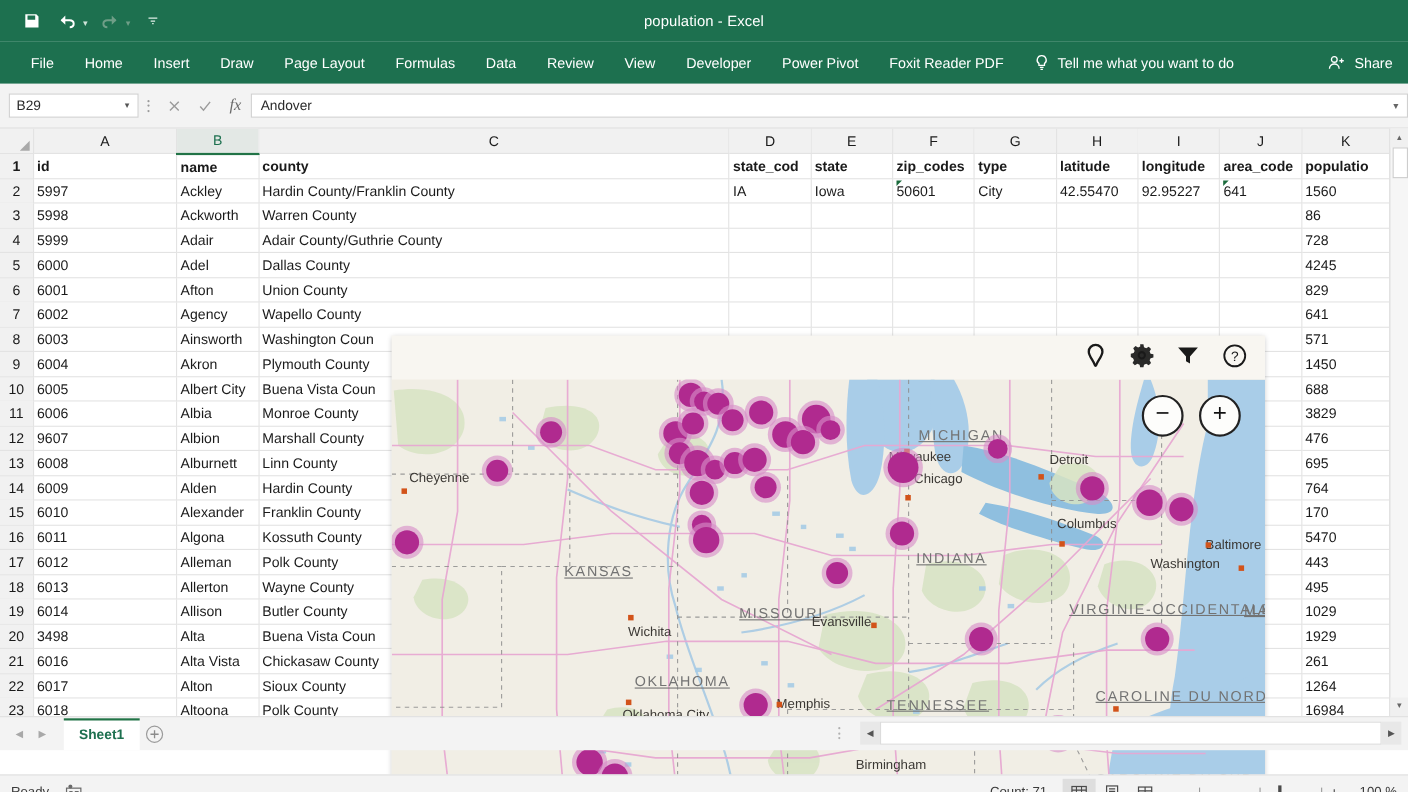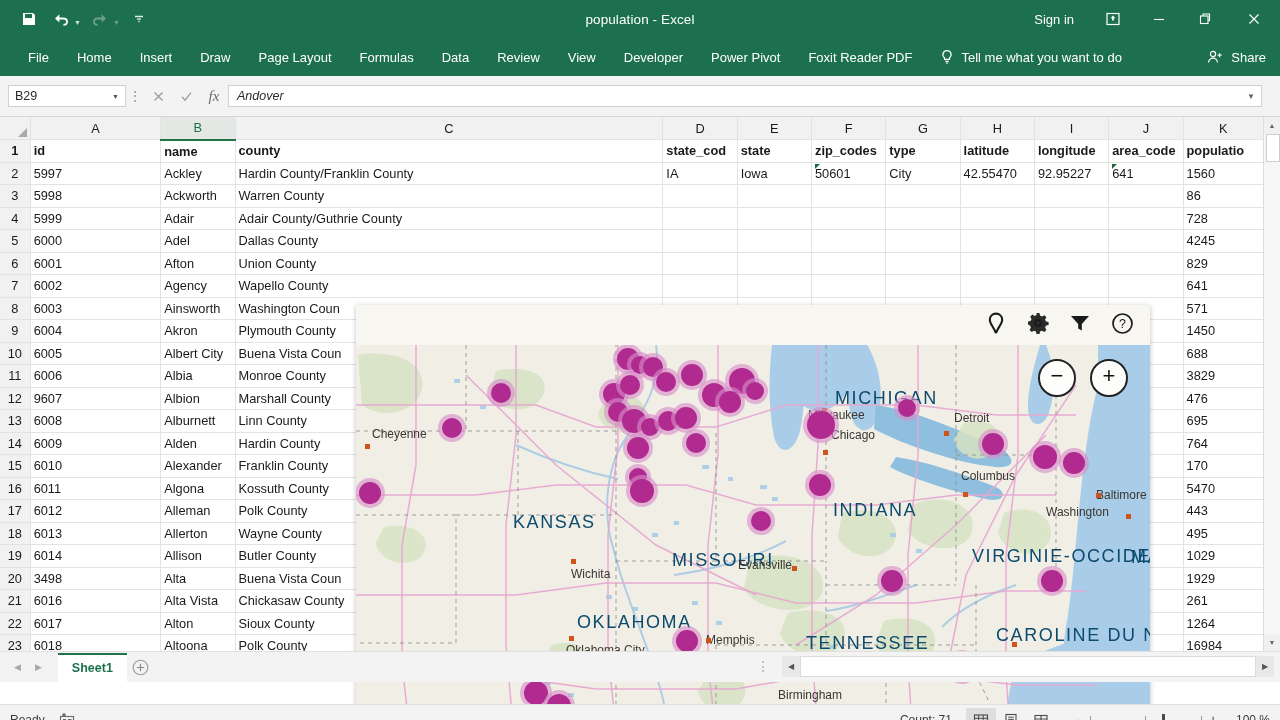--- a/index.html
+++ b/index.html
@@ -41,24 +41,23 @@
     display:flex;align-items:center;justify-content:space-between;padding:0 6px;
     font-size:12.5px;color:#2b2b2b;box-sizing:border-box;
   }
   .namebox .cv{font-size:7px;color:#555;}
   .dots{width:18px;display:flex;flex-direction:column;align-items:center;gap:2.5px;}
   .dots i{width:2px;height:2px;background:#9a9a9a;border-radius:50%;display:block;}
   .fb-icons{display:flex;align-items:center;gap:0;height:22px;}
   .fb-ic{width:28px;height:22px;display:flex;align-items:center;justify-content:center;color:#9b9b9b;font-size:14px;}
   .fb-fx{font-style:italic;font-family:"Liberation Serif",serif;color:#6b6b6b;font-size:15px;}
   .finput{
-    flex:1;height:22px;background:#fff;border:1px solid #d0d0d0;margin-right:18px;
+    flex:1;height:22px;background:#fff;border:1px solid #d0d0d0;margin-right:0;
     display:flex;align-items:center;padding:0 8px;font-size:12.5px;color:#2b2b2b;box-sizing:border-box;
     position:relative;
-    font-style:italic;
   }
   .fdrop{position:absolute;right:6px;font-size:8px;color:#666;}
 
   
   .gridwrap{position:relative;height:534px;background:#fff;}
   table.grid{border-collapse:collapse;table-layout:fixed;width:1264px;}
   table.grid td,table.grid th{
     font-size:12.8px;color:#1a1a1a;font-weight:normal;
     border-right:1px solid #e3e3e3;border-bottom:1px solid #e3e3e3;
     height:22.5px;padding:0 3px;overflow:hidden;white-space:nowrap;box-sizing:border-box;
@@ -98,21 +97,21 @@
   }
   .map-toolbar{height:40px;position:relative;}
   .map-tools{position:absolute;right:14px;top:4px;display:flex;align-items:center;gap:14px;}
   .mt{width:28px;height:28px;display:flex;align-items:center;justify-content:center;color:#1a1a1a;}
   .mapcanvas{position:absolute;left:0;top:40px;width:794px;height:440px;background:#f2efe7;overflow:hidden;}
   .zoomctl{position:absolute;right:22px;top:14px;display:flex;gap:14px;z-index:30;}
   .zbtn{width:34px;height:34px;border-radius:50%;background:#fdfdfb;border:2px solid #222;
     display:flex;align-items:center;justify-content:center;color:#111;font-size:22px;line-height:1;}
   .zbtn span{position:relative;top:-2px;font-weight:300;}
 
-  .statelbl{position:absolute;color:#0c4a6e;font-size:18px;letter-spacing:1.6px;white-space:nowrap;}
+  .statelbl{position:absolute;color:#737373;font-size:13px;letter-spacing:1.6px;white-space:nowrap;text-decoration:underline;}
   .citylbl{position:absolute;color:#3a3733;font-size:12px;white-space:nowrap;}
   .citydot{position:absolute;width:4px;height:4px;background:#3a3733;}
   .citydot.sq{width:5px;height:5px;background:#d2531a;}
   .bubble{position:absolute;border-radius:50%;background:#b02a8f;
     box-shadow:0 0 0 4px rgba(214,140,200,.62);}
 
   
   .sheetbar{height:30px;background:#f3f3f3;display:flex;align-items:center;position:relative;border-top:1px solid #e0e0e0;}
   .navarrows{display:flex;align-items:center;gap:14px;padding-left:14px;color:#a8a8a8;font-size:9px;}
   .sheettab{
@@ -172,45 +171,20 @@
       <span class="qat-caret" style="color:#6f9e87">▼</span>
       <div class="qat-btn">
         <svg width="14" height="14" viewBox="0 0 14 14">
             <path fill="none" stroke="#dfeee7" stroke-width="1.3" d="M3 4.5h8M5 7.2h4M6.3 9.5h1.4"></path>
           </svg>
       </div>
     </div>
 
     <div class="title">population  -  Excel</div>
 
-    <div class="win-right">
-      <span class="signin">Sign in</span>
-      <div class="winbtn">
-        <svg width="16" height="16" viewBox="0 0 16 16">
-            <rect x="2" y="2.5" width="12" height="11" fill="none" stroke="#fff" stroke-width="1.2"></rect>
-            <path fill="#fff" d="M8 4.6l2.4 2.6H8.9v2.4H7.1V7.2H5.6z"></path>
-          </svg>
-      </div>
-      <div class="winbtn">
-        <svg width="14" height="14" viewBox="0 0 14 14">
-            <path stroke="#fff" stroke-width="1.1" d="M2 7.5h10"></path>
-          </svg>
-      </div>
-      <div class="winbtn">
-        <svg width="14" height="14" viewBox="0 0 14 14">
-            <rect x="2.5" y="4" width="7.5" height="7.5" fill="none" stroke="#fff" stroke-width="1.1"></rect>
-            <path fill="none" stroke="#fff" stroke-width="1.1" d="M5 4V2h6.5v6.5H10"></path>
-          </svg>
-      </div>
-      <div class="winbtn close">
-        <svg width="16" height="16" viewBox="0 0 16 16">
-            <path stroke="#fff" stroke-width="1.2" d="M3.5 3.5l9 9M12.5 3.5l-9 9"></path>
-          </svg>
-      </div>
-    </div>
   </div>
 
   <div class="ribbon">
     <div class="rtabs" id="rtabs">
         <div class="rtab">File</div>
         <div class="rtab">Home</div>
         <div class="rtab">Insert</div>
         <div class="rtab">Draw</div>
         <div class="rtab">Page Layout</div>
         <div class="rtab">Formulas</div>

